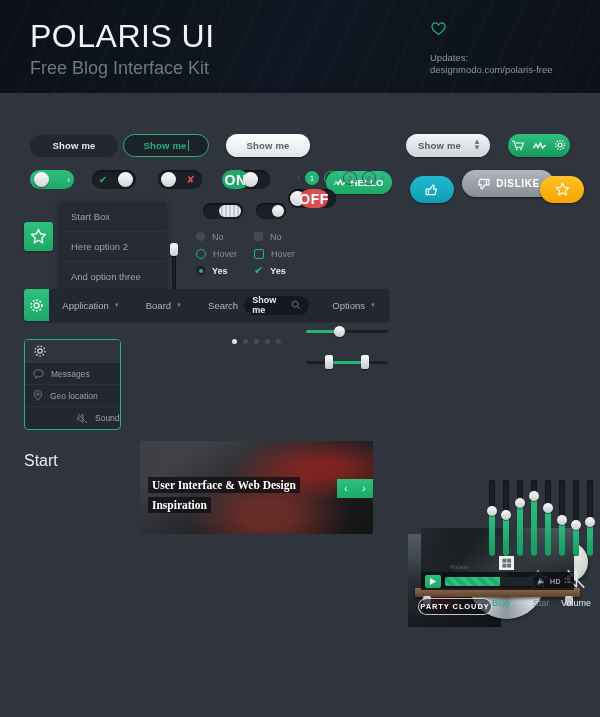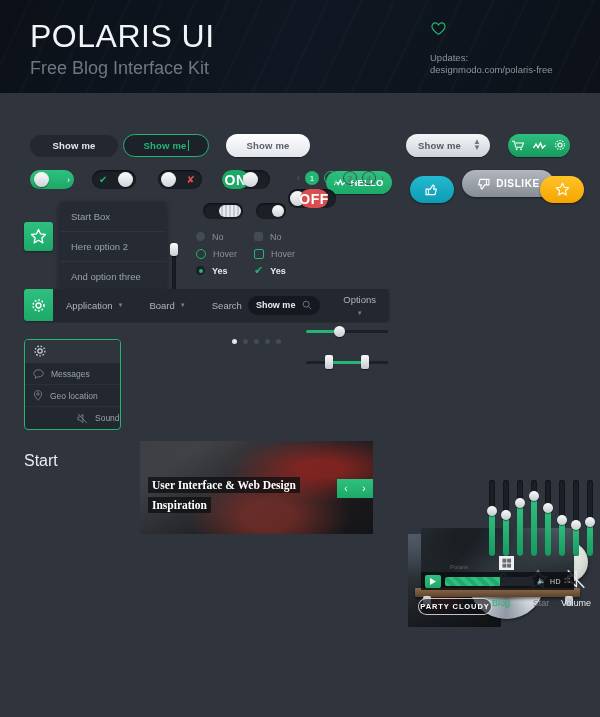--- a/index.html
+++ b/index.html
@@ -421,21 +421,21 @@
     <div class="nav-item" style="padding-right:2px;">
       <span>Search</span>
     </div>
     <div class="nav-search">
       <span>Show me</span>
       <svg width="10" height="10" viewBox="0 0 12 12">
         <circle cx="5" cy="5" r="3.6" fill="none" stroke="#6e757f" stroke-width="1.2"></circle>
         <path d="M7.8 7.8 L11 11" stroke="#6e757f" stroke-width="1.2"></path>
       </svg>
     </div>
-    <div class="nav-item" style="margin-left:10px;flex-direction:column;">
+    <div class="nav-item" style="margin-left:10px;">
       <span>Options</span>
       <span style="font-size:6px;color:#7a818b;">▼</span>
     </div>
   </div>
 
   <div class="row sidemenu" style="left:24px; top:339px;">
     <div class="sm-head">
       <svg width="14" height="14" viewBox="0 0 14 14">
         <circle cx="7" cy="7" r="2.2" fill="none" stroke="#cfd4da" stroke-width="1.2"></circle>
         <circle cx="7" cy="7" r="4.9" fill="none" stroke="#cfd4da" stroke-width="1.3" stroke-dasharray="1.6 1.7"></circle>

